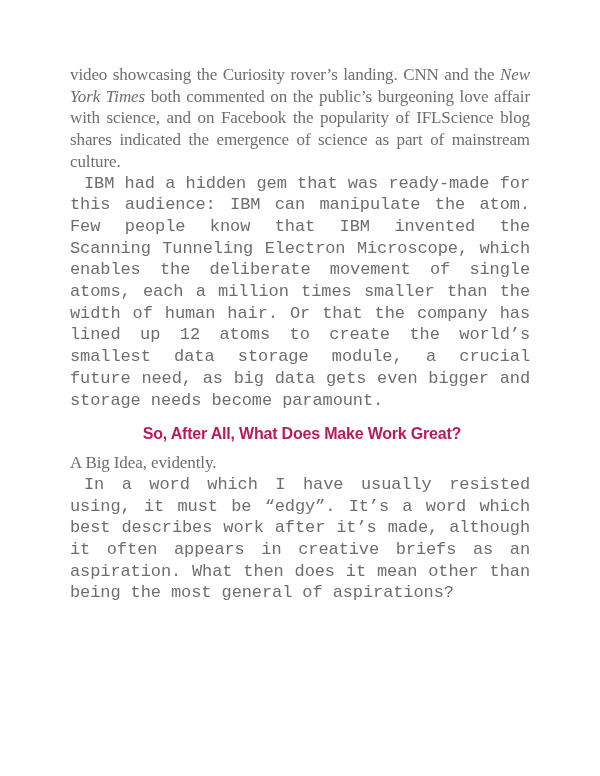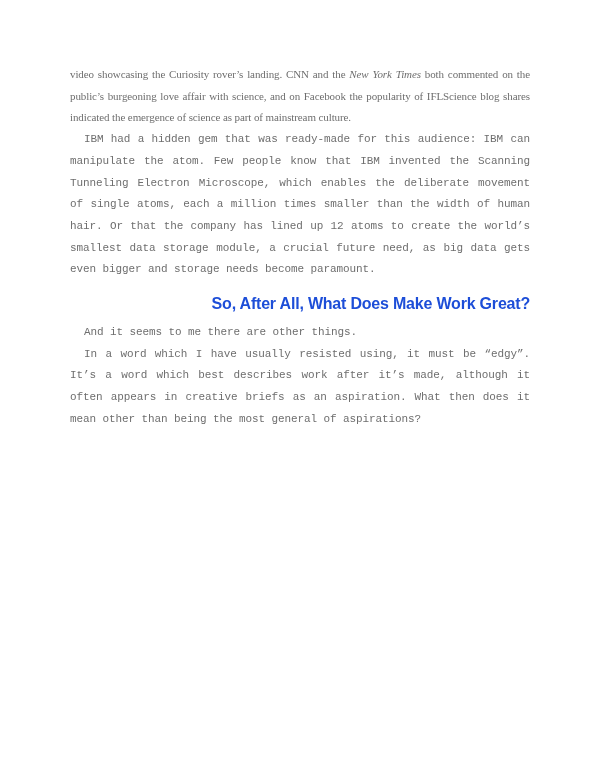--- a/index.html
+++ b/index.html
@@ -12,53 +12,53 @@
     width: 600px;
     height: 776px;
     box-sizing: border-box;
     background: #ffffff;
     padding: 64px 70px 0 70px;
     overflow: hidden;
   }
   .body-text {
     margin: 0;
     font-family: "Liberation Serif", "DejaVu Serif", serif;
-    font-size: 11px;
+    font-size: 17px;
     line-height: 21.7px;
     letter-spacing: -0.1px;
     color: #6e6e6e;
     text-align: justify;
   }
   .body-text em {
     font-style: italic;
   }
   .indent {
     text-indent: 14px;
     font-family: Liberation Mono, monospace;
   }
   .section-heading {
     margin: 13px 0 8px 4px;
     font-family: "Liberation Sans", "DejaVu Sans", sans-serif;
     font-weight: 700;
     font-size: 16px;
     line-height: 20px;
     letter-spacing: -0.2px;
-    color: #1d4ed8;
-    text-align: right;
+    color: #be185d;
+    text-align: center;
   }
 </style>
 </head>
 <body>
 
 <div class="page">
 
   <p class="body-text"><span>video showcasing the Curiosity rover’s landing. CNN and the </span><em>New York Times</em><span> both commented on the public’s burgeoning love affair with science, and on Facebook the popularity of IFLScience blog shares indicated the emergence of science as part of mainstream culture.</span></p>
 
   <p class="body-text indent"><span>IBM had a hidden gem that was ready-made for this audience: IBM can manipulate the atom. Few people know that IBM invented the Scanning Tunneling Electron Microscope, which enables the deliberate movement of single atoms, each a million times smaller than the width of human hair. Or that the company has lined up 12 atoms to create the world’s smallest data storage module, a crucial future need, as big data gets even bigger and storage needs become paramount.</span></p>
 
 
   <h2 class="section-heading">So, After All, What Does Make Work Great?</h2>
 
-  <p class="body-text indent">And it seems to me there are other things.</p>
+  <p class="body-text">A Big Idea, evidently.</p>
 
   <p class="body-text indent"><span>In a word which I have usually resisted using, it must be “edgy”. It’s a word which best describes work after it’s made, although it often appears in creative briefs as an aspiration. What then does it mean other than being the most general of aspirations?</span></p>
 
 </div>
 
 </body></html>

